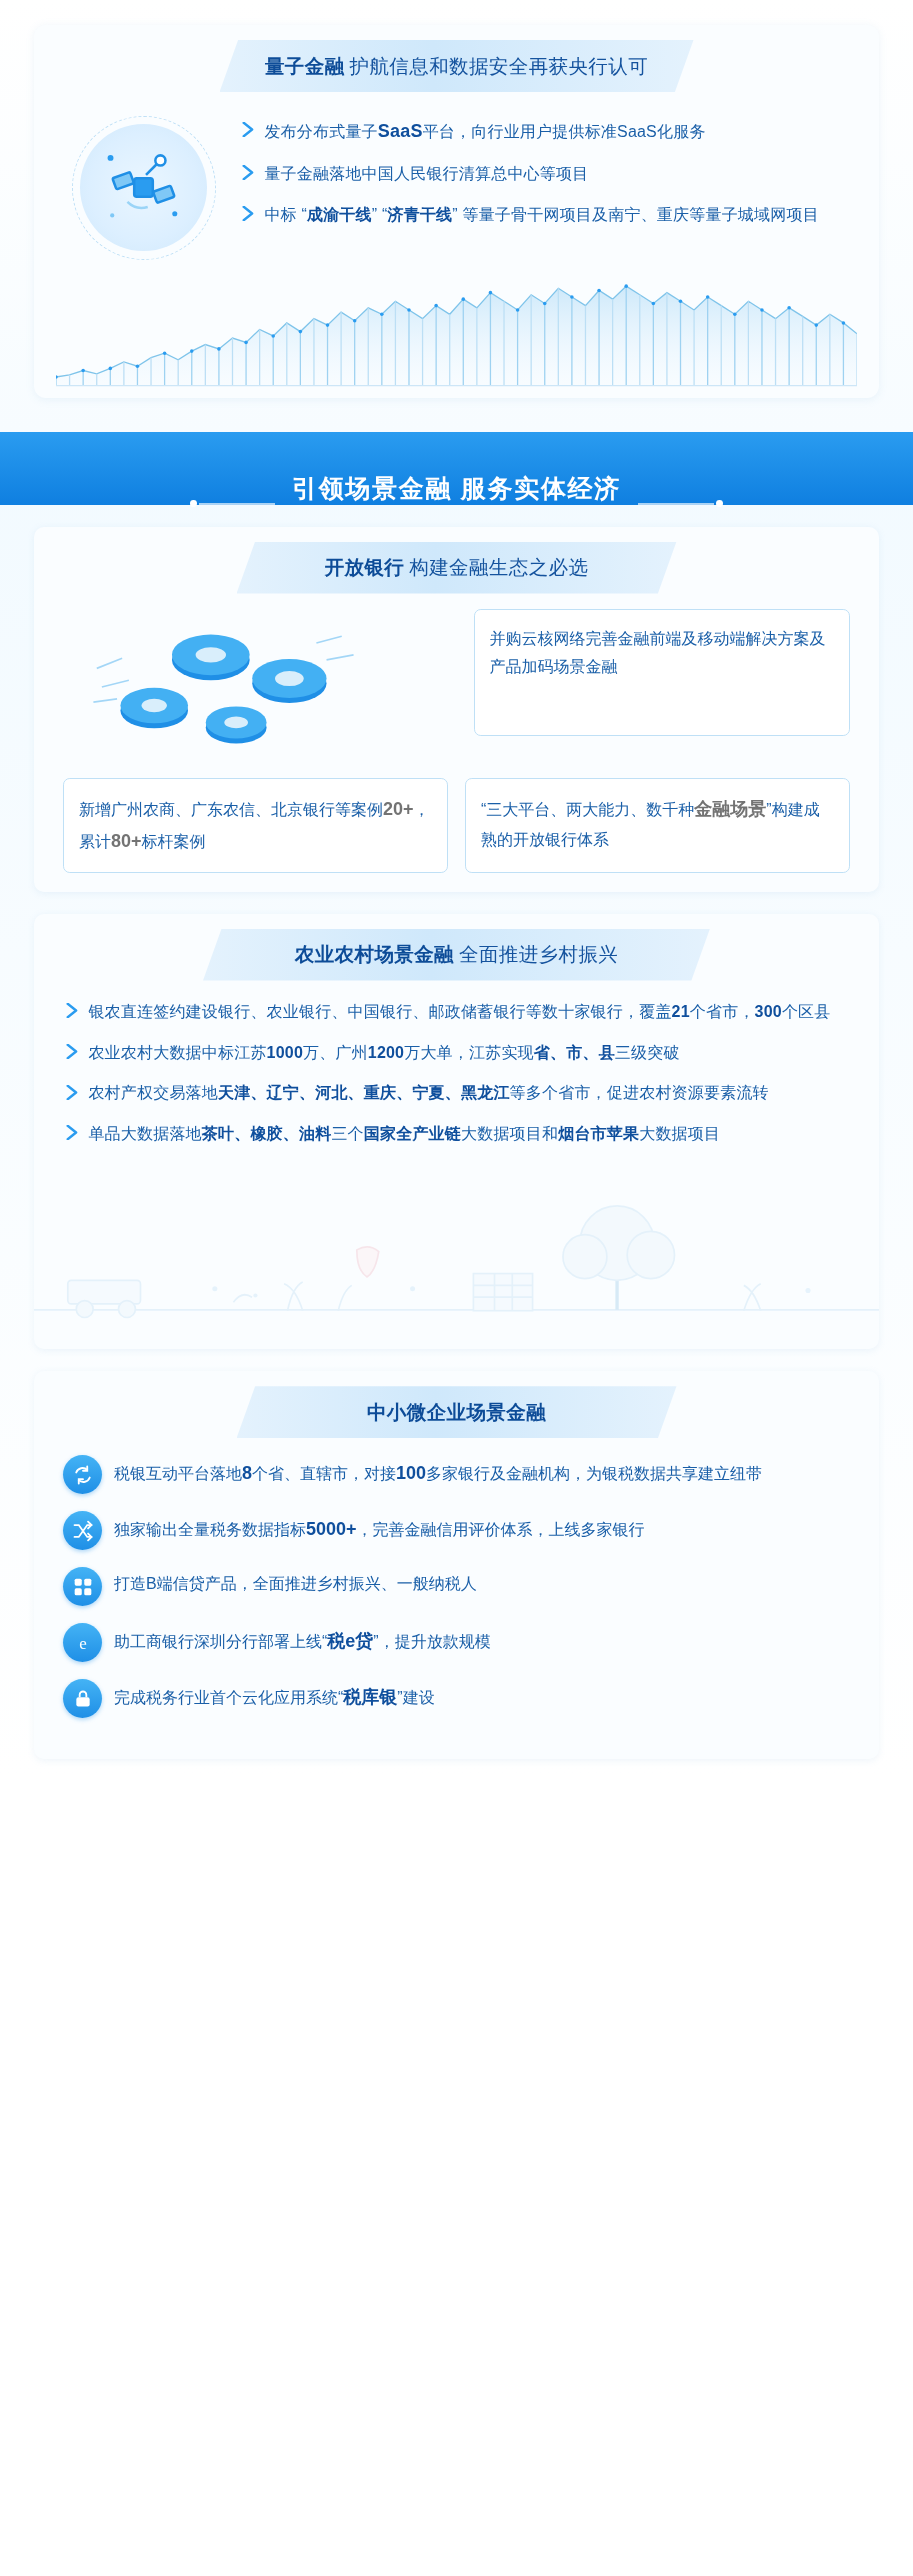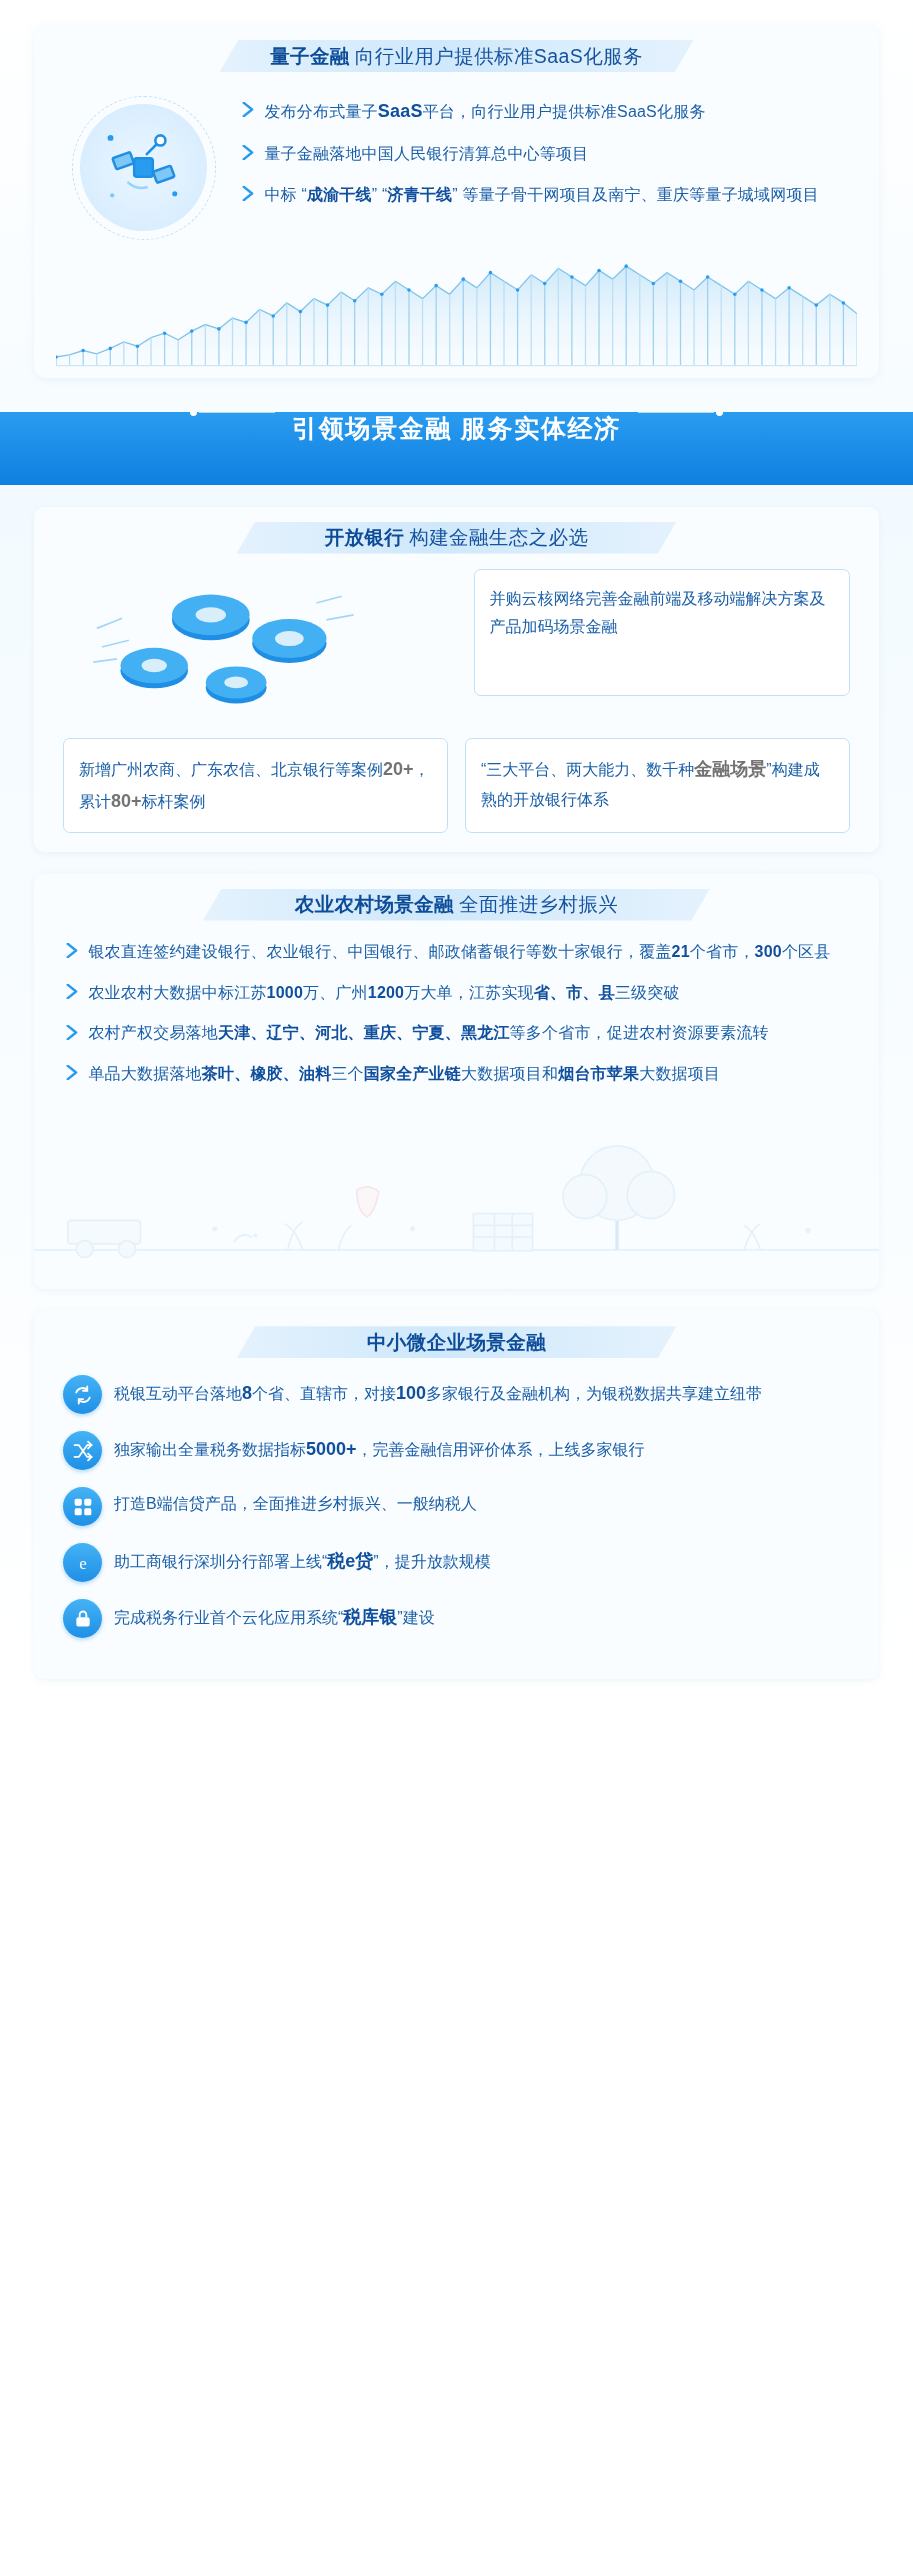--- a/index.html
+++ b/index.html
@@ -26,21 +26,21 @@
     box-shadow: 0 1.7px 8.5px rgba(120,170,210,.12);
     position: relative;
     overflow: hidden;
     padding-bottom: 8.5px;
   }
 
   
   .ribbon {
     margin: 15px auto 0 auto;
     width: 474px;
-    height: 32px;
+    height: 52px;
     display: flex;
     align-items: center;
     justify-content: center;
     background: linear-gradient(90deg,#e4f2fd 0%, #cfe8fb 45%, #e4f2fd 100%);
     clip-path: polygon(18.6px 0, 100% 0, calc(100% - 18.6px) 100%, 0 100%);
     color: #0e4f9c;
     font-size: 19.5px;
     letter-spacing: 0.4px;
   }
   .ribbon b { font-weight: bold; color: #0d4c98; }
@@ -86,21 +86,21 @@
   .chart1 { position: relative; height: 123px; margin: 15px 22px 0 22px; }
   .chart1 svg { display: block; width: 100%; height: 123px; }
 
   
   .sec2 { width: 913px; background: linear-gradient(180deg,#f2faff 0%, #ffffff 100%); padding-bottom: 17px;}
   .bluebar {
     width: 913px;
     height: 73px;
     background: linear-gradient(180deg,#2a9cf0 0%, #0f7fe0 100%);
     display: flex;
-    align-items: flex-start;
+    align-items: flex-end;
     justify-content: center;
     position: relative;
   }
   .bluebar .t {
     color: #ffffff;
     font-size: 25px;
     font-weight: bold;
     letter-spacing: 1.7px;
   }
   .bar-deco {
@@ -174,21 +174,21 @@
 </head>
 <body>
 
 <div class="page">
 
   <div class="sec1">
     <div class="card1">
 
       <div class="ribbon">
         <b>量子金融</b>
-        <span class="thin">向行业用户提供标准SaaS化服务</span>
+        <span class="thin">护航信息和数据安全再获央行认可</span>
       </div>
 
       <div class="sec1-body">
         <div class="sat-wrap">
           <div class="sat-circle">
             <svg width="93" height="93" viewBox="0 0 110 110">
               <g stroke="#1f8fe6" stroke-width="3" fill="none">
                 <rect x="44" y="44" width="22" height="22" rx="3" fill="#2a9cf0"></rect>
                 <rect x="20" y="40" width="22" height="14" rx="2" transform="rotate(-20 31 47)" fill="#7fc8f6"></rect>
                 <rect x="68" y="56" width="22" height="14" rx="2" transform="rotate(-20 79 63)" fill="#7fc8f6"></rect>

